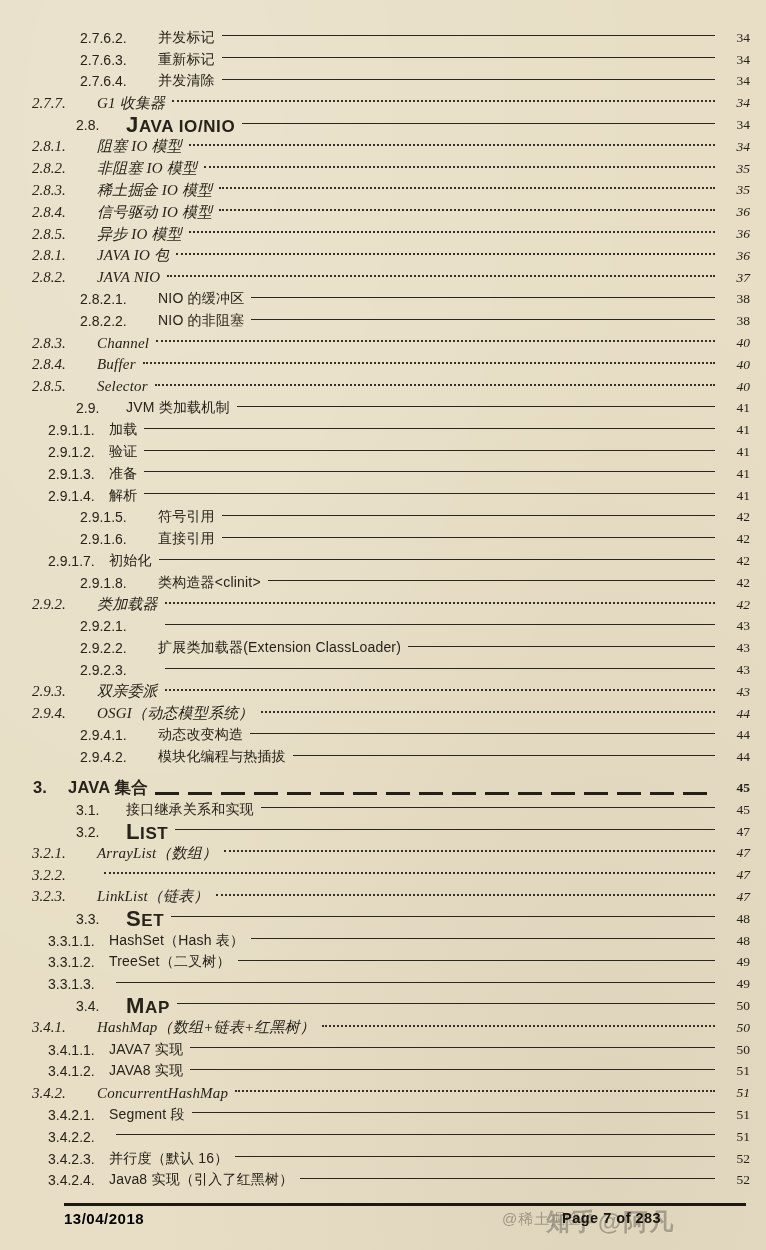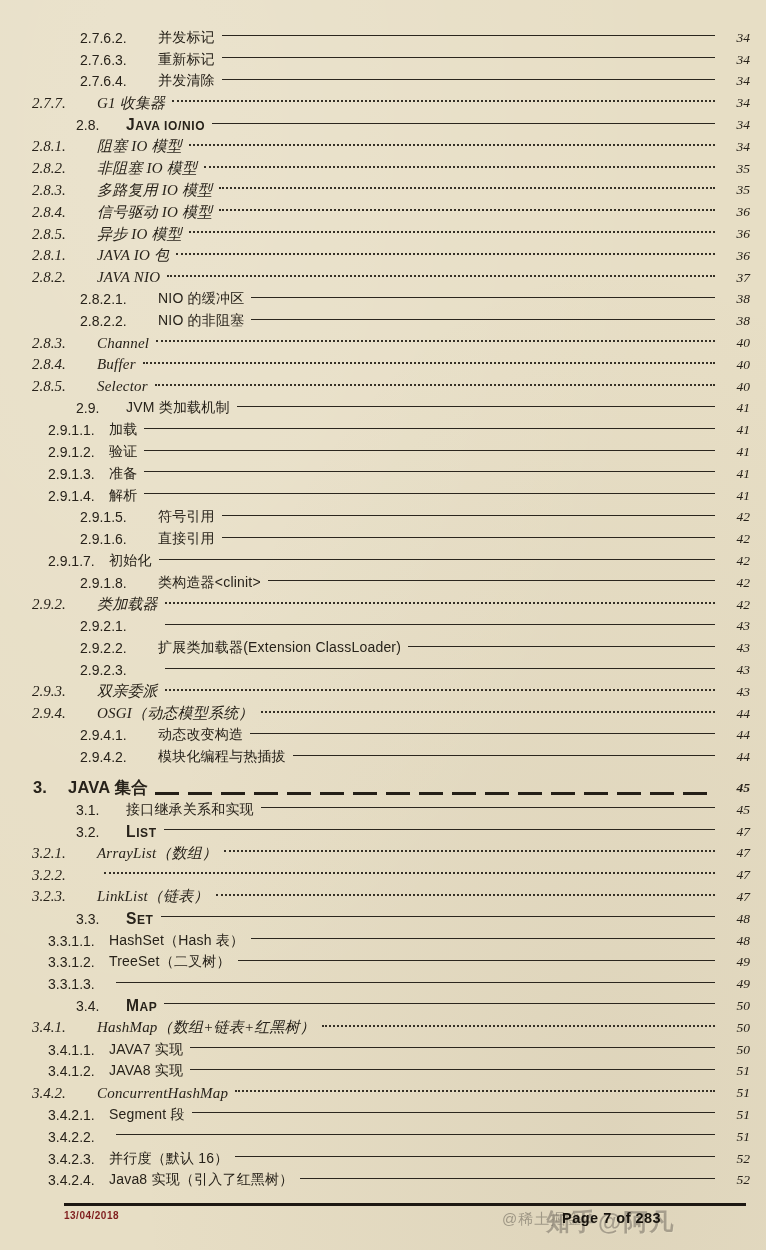--- a/index.html
+++ b/index.html
@@ -22,36 +22,36 @@
   .label{flex:none;white-space:nowrap;letter-spacing:.2px;}
   
   .lvl-l0{padding-left:33px}  .lvl-l0 .num{width:35px}
   .lvl-l1{padding-left:76px}  .lvl-l1 .num{width:50px}
   .lvl-l2{padding-left:64px}  .lvl-l2 .num{width:65px}
   .lvl-l3a{padding-left:80px} .lvl-l3a .num{width:78px}
   .lvl-l3b{padding-left:48px} .lvl-l3b .num{width:61px}
   
   .st-italic{font-family:"Liberation Serif",serif;font-style:italic;font-size:15px;padding-left:32px;}
   .st-bold{font-weight:bold;font-size:16.5px;}
-  .st-caps .label{display:inline-block;font-size:12px;font-weight:600;letter-spacing:.6px;}
+  .st-caps .label{display:inline-block;font-size:17px;font-weight:600;letter-spacing:.6px;}
   .st-caps .label::first-letter{font-size:1.3em;}
   .st-regular{}
   
   .leader{flex:1 1 auto;margin:0 5px 4px 7px;min-width:12px;}
   .ld-solid{border-bottom:1.7px solid #2b261e;}
   .ld-dot{border-bottom:2px dotted #35302６;border-bottom:2px dotted #353026;}
   .ld-dash{align-self:flex-end;height:2.6px;margin-bottom:4px;
     background:repeating-linear-gradient(90deg,#241f17 0 24px,transparent 24px 33px);}
   .pg{flex:none;width:30px;text-align:right;
-    font-family:"Liberation Serif",serif;font-style:italic;font-size:13.5px;}
+    font-family:"Liberation Serif",serif;font-size:13.5px;}
   
   .gap-before{margin-top:9px;}
   
   .footer-rule{position:absolute;left:64px;right:20px;top:1203px;height:2.6px;background:#1d1812;}
-  .footer-date{position:absolute;left:64px;top:1210px;font-size:10px;font-weight:700;letter-spacing:.5px;color:#7f1d1d;}
+  .footer-date{position:absolute;left:64px;top:1210px;font-size:15px;font-weight:700;letter-spacing:.5px;color:#000000;}
   .footer-right{position:absolute;right:14px;top:1204px;width:250px;height:44px;}
   .wm-back{position:absolute;left:0;top:6px;font-size:15px;color:rgba(125,118,104,.65);letter-spacing:1px;}
   .wm-front{position:absolute;left:44px;top:2px;font-size:24px;font-weight:700;
     color:rgba(116,110,98,.55);letter-spacing:2px;
     text-shadow:1px 1px 0 rgba(230,222,197,.6);}
   .page-label{position:absolute;left:60px;top:6px;font-size:14.5px;font-weight:700;color:#17130d;letter-spacing:.5px;}
 </style>
 </head>
 <body>
 
@@ -93,21 +93,21 @@
     <span class="pg">34</span>
   </div>
     <div class="row lvl-l2 st-italic">
     <span class="num">2.8.2.</span>
     <span class="label">非阻塞 IO 模型</span>
     <span class="leader ld-dot"></span>
     <span class="pg">35</span>
   </div>
     <div class="row lvl-l2 st-italic">
     <span class="num">2.8.3.</span>
-    <span class="label">多路复用 IO 模型</span>
+    <span class="label">稀土掘金 IO 模型</span>
     <span class="leader ld-dot"></span>
     <span class="pg">35</span>
   </div>
     <div class="row lvl-l2 st-italic">
     <span class="num">2.8.4.</span>
     <span class="label">信号驱动 IO 模型</span>
     <span class="leader ld-dot"></span>
     <span class="pg">36</span>
   </div>
     <div class="row lvl-l2 st-italic">

